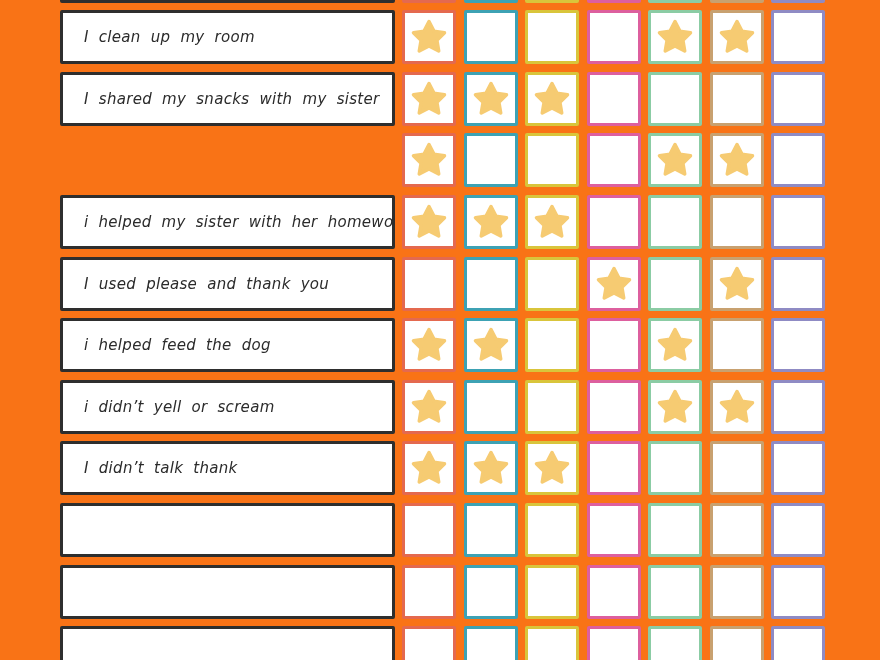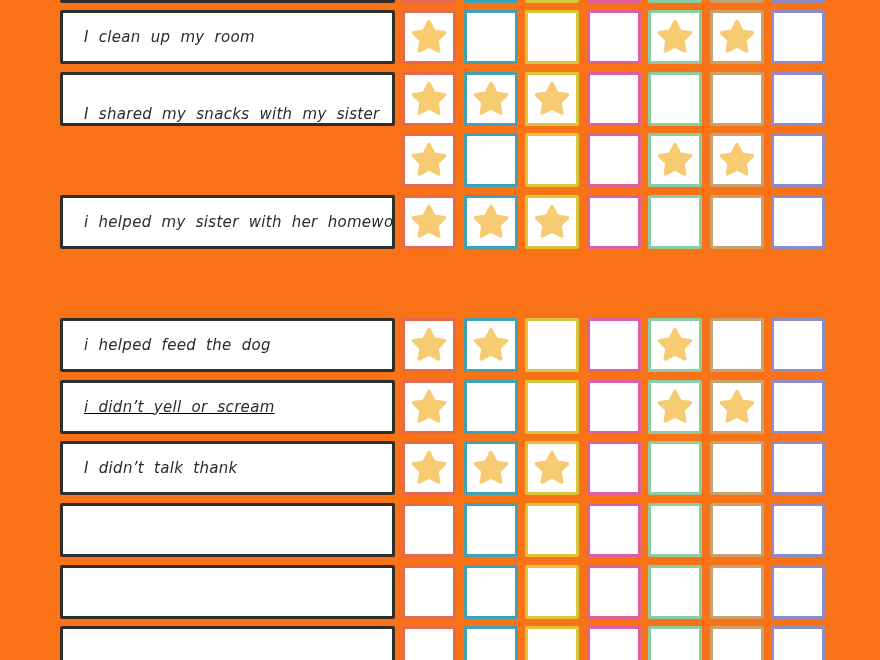--- a/index.html
+++ b/index.html
@@ -89,21 +89,21 @@
   </svg>
       </div>
       <div class="cell" style="left: 709.5px; border-color: rgb(200, 161, 112);">
         <svg class="star-svg" width="38" height="38" viewBox="0 0 24 24">
     <polygon points="12,2.2 15.1,8.3 21.8,9.25 17,14.05 18.15,20.8 12,17.65 5.85,20.8 7,14.05 2.2,9.25 8.9,8.3" stroke-width="2.2" stroke-linejoin="round" fill="#F6CB72" stroke="#F6CB72"></polygon>
   </svg>
       </div>
       <div class="cell" style="left: 771px; border-color: rgb(143, 139, 196);"></div>
     </div>
     <div class="row" style="top: 71.7px;">
-    <div class="label-box" style="border-color: rgb(46, 46, 46); align-items: flex-end;">
+    <div class="label-box" style="border-color: rgb(46, 46, 46);">
       <span class="label-text" style="color: rgb(43, 43, 43);">I shared my snacks with my sister</span>
     </div>
   <div class="cell" style="left: 402px; border-color: rgb(228, 105, 79);">
         <svg class="star-svg" width="38" height="38" viewBox="0 0 24 24">
     <polygon points="12,2.2 15.1,8.3 21.8,9.25 17,14.05 18.15,20.8 12,17.65 5.85,20.8 7,14.05 2.2,9.25 8.9,8.3" stroke-width="2.2" stroke-linejoin="round" fill="#F6CB72" stroke="#F6CB72"></polygon>
   </svg>
       </div>
       <div class="cell" style="left: 463.5px; border-color: rgb(61, 162, 180);">
         <svg class="star-svg" width="38" height="38" viewBox="0 0 24 24">
     <polygon points="12,2.2 15.1,8.3 21.8,9.25 17,14.05 18.15,20.8 12,17.65 5.85,20.8 7,14.05 2.2,9.25 8.9,8.3" stroke-width="2.2" stroke-linejoin="round" fill="#F6CB72" stroke="#F6CB72"></polygon>
@@ -157,20 +157,40 @@
       <div class="cell" style="left: 525px; border-color: rgb(217, 197, 59);">
         <svg class="star-svg" width="38" height="38" viewBox="0 0 24 24">
     <polygon points="12,2.2 15.1,8.3 21.8,9.25 17,14.05 18.15,20.8 12,17.65 5.85,20.8 7,14.05 2.2,9.25 8.9,8.3" stroke-width="2.2" stroke-linejoin="round" fill="#F6CB72" stroke="#F6CB72"></polygon>
   </svg>
       </div>
       <div class="cell" style="left: 586.5px; border-color: rgb(221, 95, 158);"></div>
       <div class="cell" style="left: 648px; border-color: rgb(139, 204, 164);"></div>
       <div class="cell" style="left: 709.5px; border-color: rgb(200, 161, 112);"></div>
       <div class="cell" style="left: 771px; border-color: rgb(143, 139, 196);"></div>
     </div>
+    <div class="row" style="top: 256.5px;">
+    <div class="label-box" style="border-color: rgb(46, 46, 46);">
+      <span class="label-text" style="color: rgb(43, 43, 43);">I used please and thank you</span>
+    </div>
+  <div class="cell" style="left: 402px; border-color: rgb(228, 105, 79);"></div>
+      <div class="cell" style="left: 463.5px; border-color: rgb(61, 162, 180);"></div>
+      <div class="cell" style="left: 525px; border-color: rgb(217, 197, 59);"></div>
+      <div class="cell" style="left: 586.5px; border-color: rgb(221, 95, 158);">
+        <svg class="star-svg" width="38" height="38" viewBox="0 0 24 24">
+    <polygon points="12,2.2 15.1,8.3 21.8,9.25 17,14.05 18.15,20.8 12,17.65 5.85,20.8 7,14.05 2.2,9.25 8.9,8.3" stroke-width="2.2" stroke-linejoin="round" fill="#F6CB72" stroke="#F6CB72"></polygon>
+  </svg>
+      </div>
+      <div class="cell" style="left: 648px; border-color: rgb(139, 204, 164);"></div>
+      <div class="cell" style="left: 709.5px; border-color: rgb(200, 161, 112);">
+        <svg class="star-svg" width="38" height="38" viewBox="0 0 24 24">
+    <polygon points="12,2.2 15.1,8.3 21.8,9.25 17,14.05 18.15,20.8 12,17.65 5.85,20.8 7,14.05 2.2,9.25 8.9,8.3" stroke-width="2.2" stroke-linejoin="round" fill="#F6CB72" stroke="#F6CB72"></polygon>
+  </svg>
+      </div>
+      <div class="cell" style="left: 771px; border-color: rgb(143, 139, 196);"></div>
+    </div>
     <div class="row" style="top: 318.1px;">
     <div class="label-box" style="border-color: rgb(46, 46, 46);">
       <span class="label-text" style="color: rgb(43, 43, 43);">i helped feed the dog</span>
     </div>
   <div class="cell" style="left: 402px; border-color: rgb(228, 105, 79);">
         <svg class="star-svg" width="38" height="38" viewBox="0 0 24 24">
     <polygon points="12,2.2 15.1,8.3 21.8,9.25 17,14.05 18.15,20.8 12,17.65 5.85,20.8 7,14.05 2.2,9.25 8.9,8.3" stroke-width="2.2" stroke-linejoin="round" fill="#F6CB72" stroke="#F6CB72"></polygon>
   </svg>
       </div>
       <div class="cell" style="left: 463.5px; border-color: rgb(61, 162, 180);">
@@ -182,21 +202,21 @@
       <div class="cell" style="left: 586.5px; border-color: rgb(221, 95, 158);"></div>
       <div class="cell" style="left: 648px; border-color: rgb(139, 204, 164);">
         <svg class="star-svg" width="38" height="38" viewBox="0 0 24 24">
     <polygon points="12,2.2 15.1,8.3 21.8,9.25 17,14.05 18.15,20.8 12,17.65 5.85,20.8 7,14.05 2.2,9.25 8.9,8.3" stroke-width="2.2" stroke-linejoin="round" fill="#F6CB72" stroke="#F6CB72"></polygon>
   </svg>
       </div>
       <div class="cell" style="left: 709.5px; border-color: rgb(200, 161, 112);"></div>
       <div class="cell" style="left: 771px; border-color: rgb(143, 139, 196);"></div>
     </div>
     <div class="row" style="top: 379.7px;">
-    <div class="label-box" style="border-color: rgb(46, 46, 46); text-decoration: underline;">
+    <div class="label-box" style="border-color: rgb(46, 46, 46);">
       <span class="label-text" style="color: rgb(43, 43, 43);">i didn’t yell or scream</span>
     </div>
   <div class="cell" style="left: 402px; border-color: rgb(228, 105, 79);">
         <svg class="star-svg" width="38" height="38" viewBox="0 0 24 24">
     <polygon points="12,2.2 15.1,8.3 21.8,9.25 17,14.05 18.15,20.8 12,17.65 5.85,20.8 7,14.05 2.2,9.25 8.9,8.3" stroke-width="2.2" stroke-linejoin="round" fill="#F6CB72" stroke="#F6CB72"></polygon>
   </svg>
       </div>
       <div class="cell" style="left: 463.5px; border-color: rgb(61, 162, 180);"></div>
       <div class="cell" style="left: 525px; border-color: rgb(217, 197, 59);"></div>
       <div class="cell" style="left: 586.5px; border-color: rgb(221, 95, 158);"></div>

